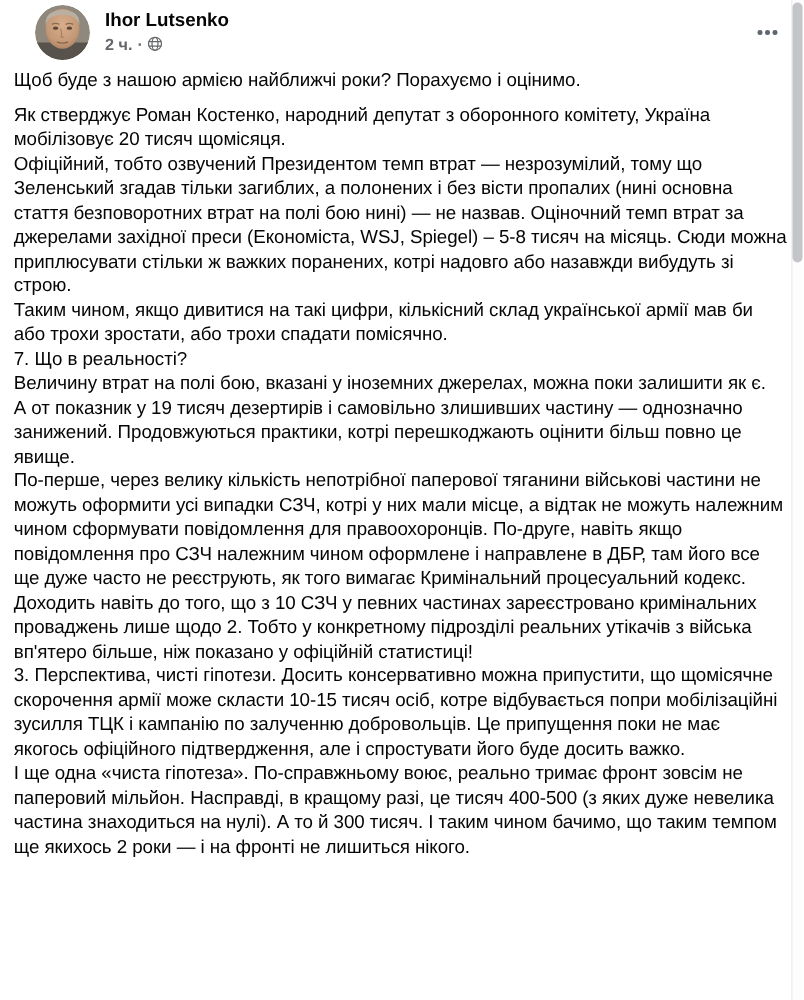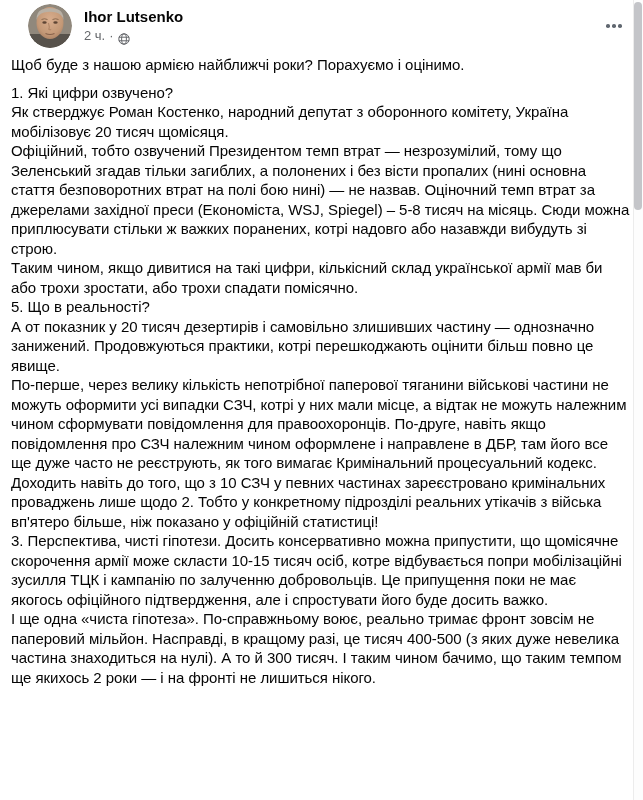--- a/index.html
+++ b/index.html
@@ -30,26 +30,27 @@
   .header-texts { position: absolute; left: 84px; top: 7px; }
   .author-name {
     font-size: 15px;
     font-weight: bold;
     color: #050505;
     line-height: 19px;
     cursor: pointer;
   }
   .meta-row {
     display: flex;
-    align-items: flex-end;
+    align-items: flex-start;
     gap: 4px;
     margin-top: 1px;
     font-size: 13px;
     color: #65676b;
     line-height: 17px;
+    font-weight: bold;
   }
   .meta-dot { font-size: 13px; color: #65676b; }
   .globe { width: 12px; height: 12px; display: inline-block; margin-top: 1px; }
 
   
   .menu-button {
     position: absolute;
     right: 15px; top: 14px;
     width: 28px; height: 24px;
     display: flex;
@@ -146,26 +147,26 @@
 
     <div class="menu-button">
       <span class="dot"></span>
       <span class="dot"></span>
       <span class="dot"></span>
     </div>
   </div>
 
   <div class="post-body">
       <div class="post-paragraph">Щоб буде з нашою армією найближчі роки? Порахуємо і оцінимо.</div>
-      <div class="post-paragraph">1. Які цифри озвучено?</div>
       <div class="post-paragraph">Як стверджує Роман Костенко, народний депутат з оборонного комітету, Україна мобілізовує 20 тисяч щомісяця.</div>
       <div class="post-paragraph">Офіційний, тобто озвучений Президентом темп втрат — незрозумілий, тому що Зеленський згадав тільки загиблих, а полонених і без вісти пропалих (нині основна стаття безповоротних втрат на полі бою нині) — не назвав. Оціночний темп втрат за джерелами західної преси (Економіста, WSJ, Spiegel) – 5-8 тисяч на місяць. Сюди можна приплюсувати стільки ж важких поранених, котрі надовго або назавжди вибудуть зі строю.</div>
       <div class="post-paragraph">Таким чином, якщо дивитися на такі цифри, кількісний склад української армії мав би або трохи зростати, або трохи спадати помісячно.</div>
-      <div class="post-paragraph">5. Що в реальності?</div>
-      <div class="post-paragraph">А от показник у 20 тисяч дезертирів і самовільно злишивших частину — однозначно занижений. Продовжуються практики, котрі перешкоджають оцінити більш повно це явище.</div>
+      <div class="post-paragraph">7. Що в реальності?</div>
+      <div class="post-paragraph">Величину втрат на полі бою, вказані у іноземних джерелах, можна поки залишити як є.</div>
+      <div class="post-paragraph">А от показник у 19 тисяч дезертирів і самовільно злишивших частину — однозначно занижений. Продовжуються практики, котрі перешкоджають оцінити більш повно це явище.</div>
       <div class="post-paragraph">По-перше, через велику кількість непотрібної паперової тяганини військові частини не можуть оформити усі випадки СЗЧ, котрі у них мали місце, а відтак не можуть належним чином сформувати повідомлення для правоохоронців. По-друге, навіть якщо повідомлення про СЗЧ належним чином оформлене і направлене в ДБР, там його все ще дуже часто не реєструють, як того вимагає Кримінальний процесуальний кодекс. Доходить навіть до того, що з 10 СЗЧ у певних частинах зареєстровано кримінальних проваджень лише щодо 2. Тобто у конкретному підрозділі реальних утікачів з війська вп'ятеро більше, ніж показано у офіційній статистиці!</div>
       <div class="post-paragraph">3. Перспектива, чисті гіпотези. Досить консервативно можна припустити, що щомісячне скорочення армії може скласти 10-15 тисяч осіб, котре відбувається попри мобілізаційні зусилля ТЦК і кампанію по залученню добровольців. Це припущення поки не має якогось офіційного підтвердження, але і спростувати його буде досить важко.</div>
       <div class="post-paragraph">І ще одна «чиста гіпотеза». По-справжньому воює, реально тримає фронт зовсім не паперовий мільйон. Насправді, в кращому разі, це тисяч 400-500 (з яких дуже невелика частина знаходиться на нулі). А то й 300 тисяч. І таким чином бачимо, що таким темпом ще якихось 2 роки — і на фронті не лишиться нікого.</div>
     </div>
 
   <div class="scrollbar-track">
     <div class="scrollbar-thumb"></div>
   </div>
 
 </div>

